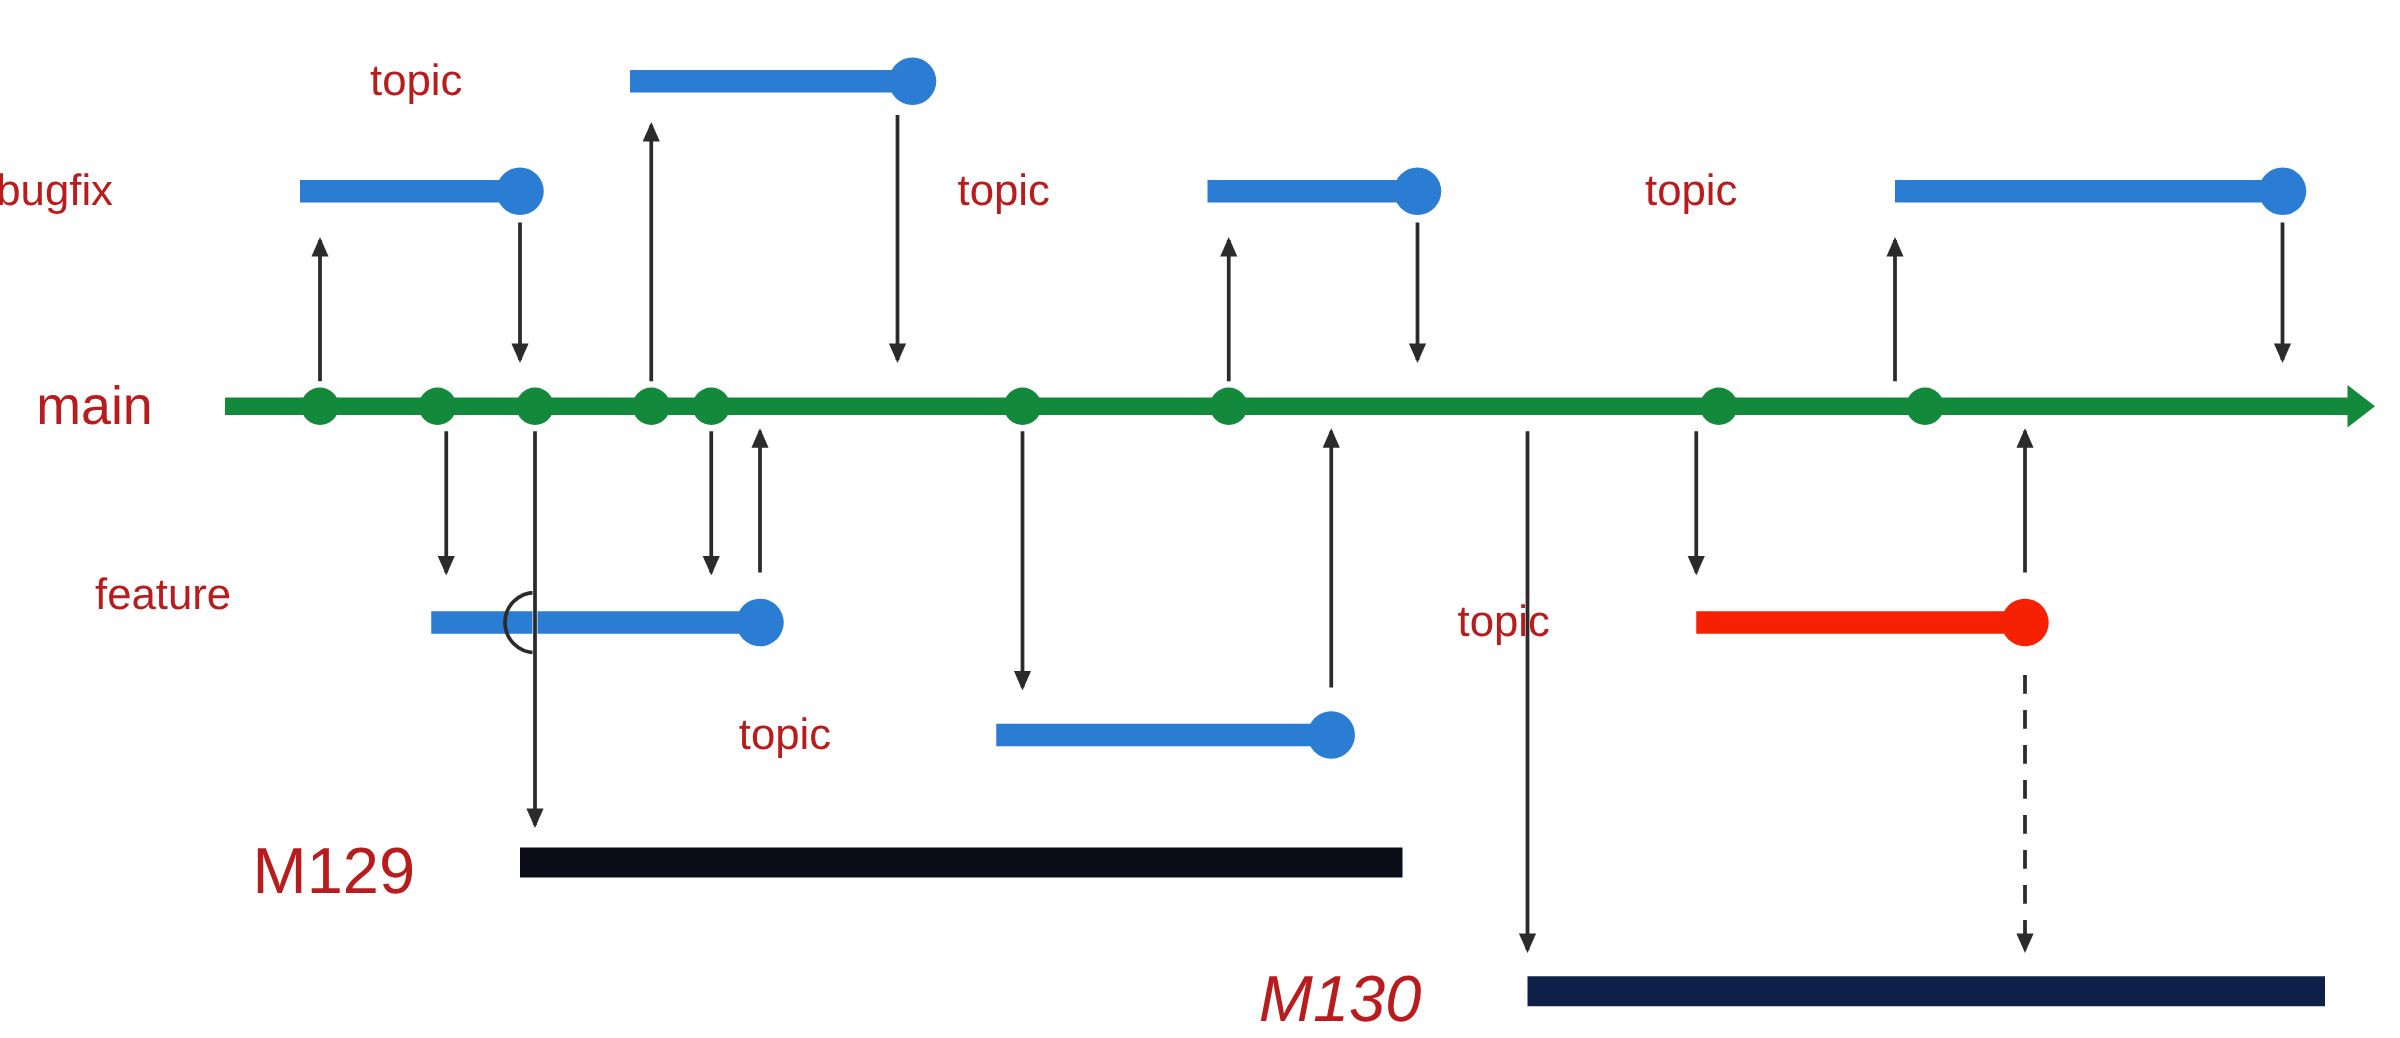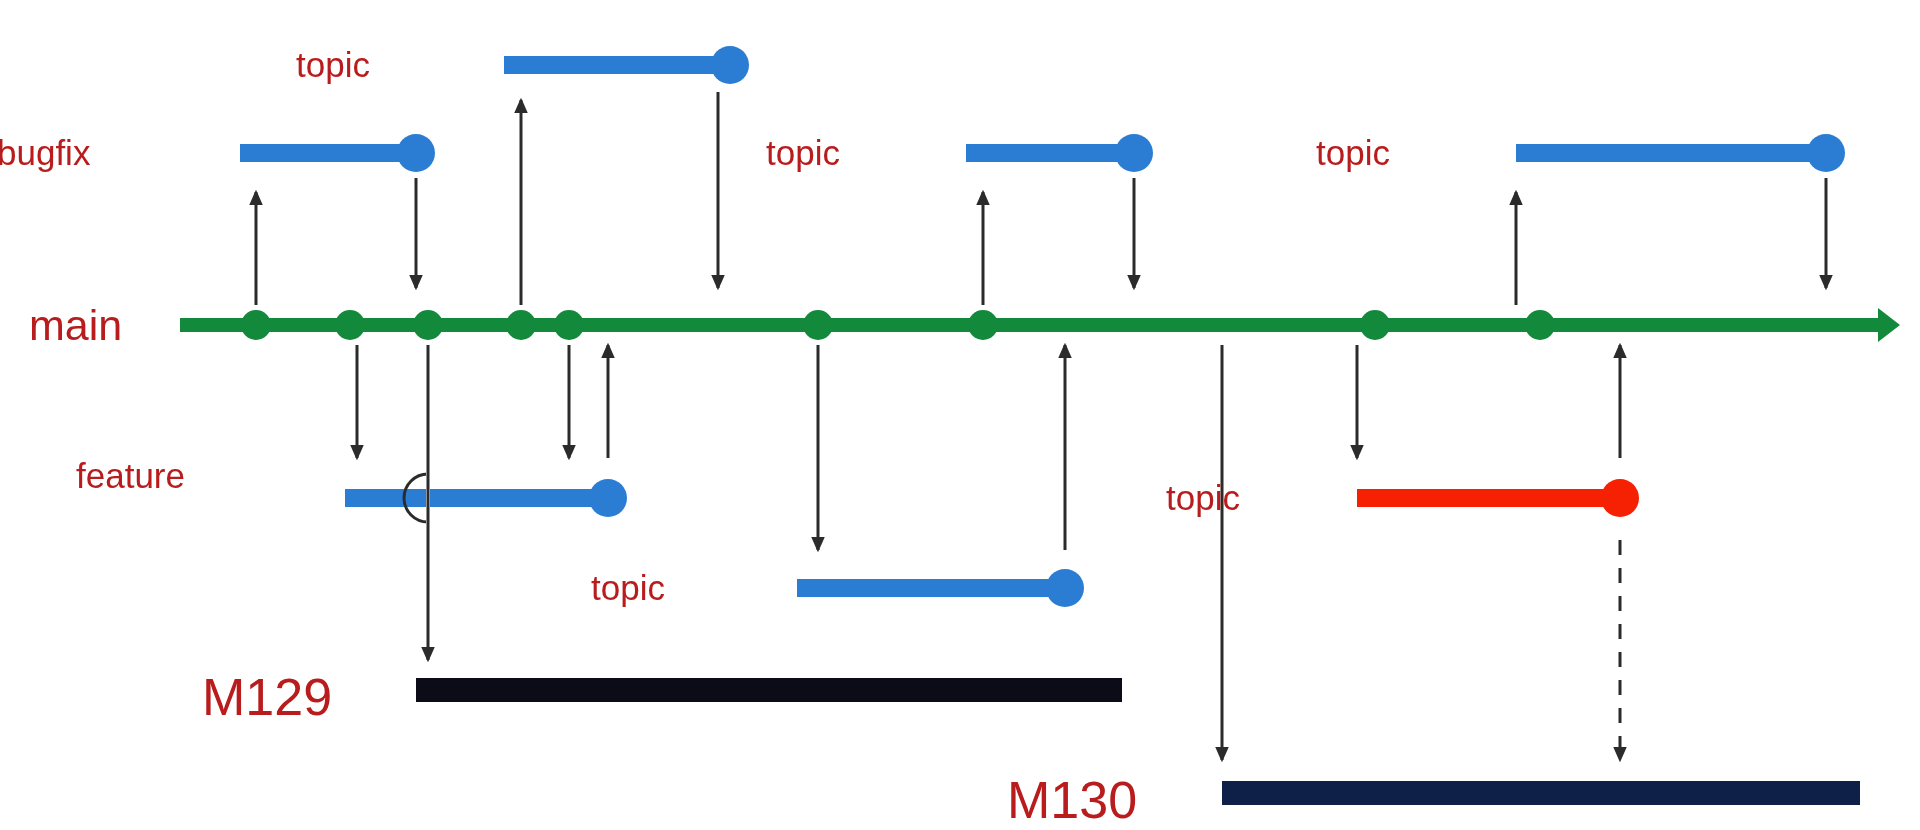--- a/index.html
+++ b/index.html
@@ -104,16 +104,16 @@
   <div id="labels">
       <div class="lbl lbl-main" style="top: 300.5px; left: 29px; text-align: center;">main</div>
       <div class="lbl lbl-branch" style="top: 45px; left: 296px;">topic</div>
       <div class="lbl lbl-branch" style="top: 133px; left: -3px;">bugfix</div>
       <div class="lbl lbl-branch" style="top: 133px; left: 766px;">topic</div>
       <div class="lbl lbl-branch" style="top: 133px; left: 1316px;">topic</div>
       <div class="lbl lbl-branch" style="top: 456px; left: 76px;">feature</div>
       <div class="lbl lbl-branch" style="top: 568px; left: 591px;">topic</div>
       <div class="lbl lbl-branch" style="top: 478px; left: 1166px;">topic</div>
       <div class="lbl lbl-milestone" style="top: 666.5px; left: 202px;">M129</div>
-      <div class="lbl lbl-milestone" style="top: 769.5px; left: 1007px;">M130</div>
+      <div class="lbl lbl-milestone" style="top: 769.5px; left: 1007px; font-style: italic;">M130</div>
     </div>
 
 </div>
 
 </body></html>

